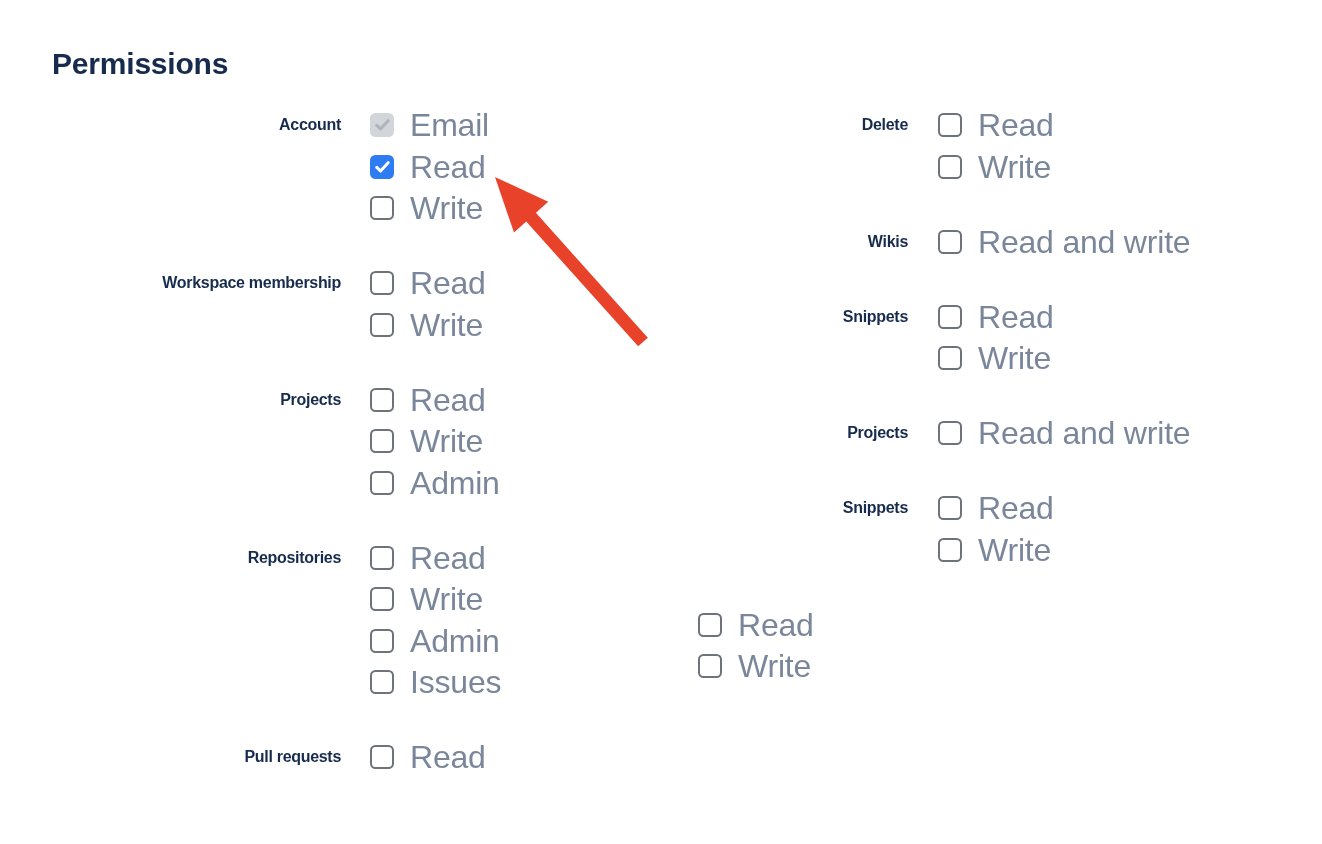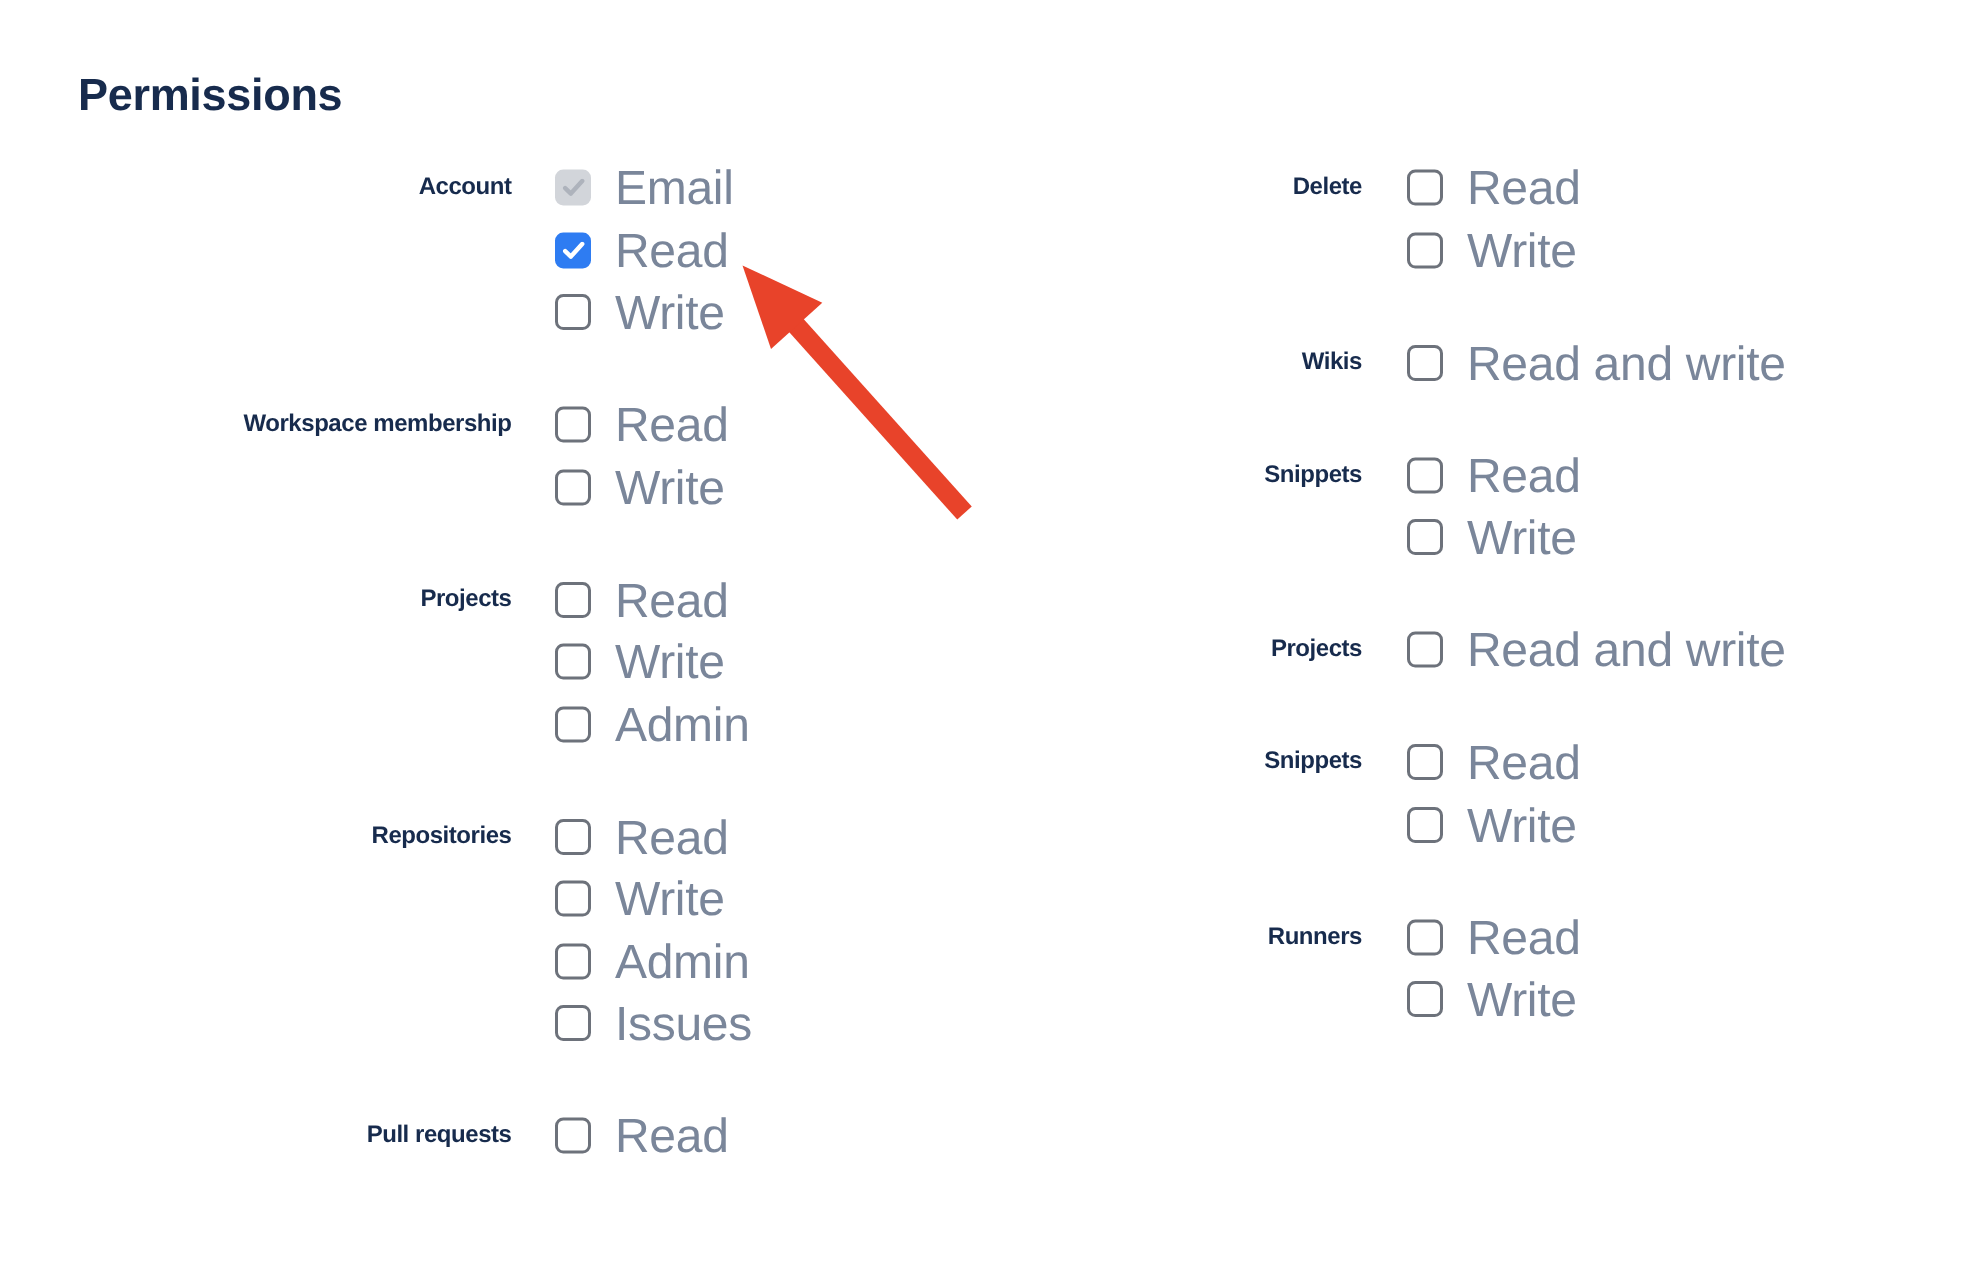--- a/index.html
+++ b/index.html
@@ -221,21 +221,20 @@
             <span class="cb cb--unchecked"></span>
             <span class="perm-option-label">Read</span>
           </label>
           <label class="perm-row">
             <span class="cb cb--unchecked"></span>
             <span class="perm-option-label">Write</span>
           </label>
         </div>
       </div>
       <div class="perm-group">
-        <div class="perm-label">Runners</div>
         <div class="perm-options">
           <label class="perm-row">
             <span class="cb cb--unchecked"></span>
             <span class="perm-option-label">Read</span>
           </label>
           <label class="perm-row">
             <span class="cb cb--unchecked"></span>
             <span class="perm-option-label">Write</span>
           </label>
         </div>

